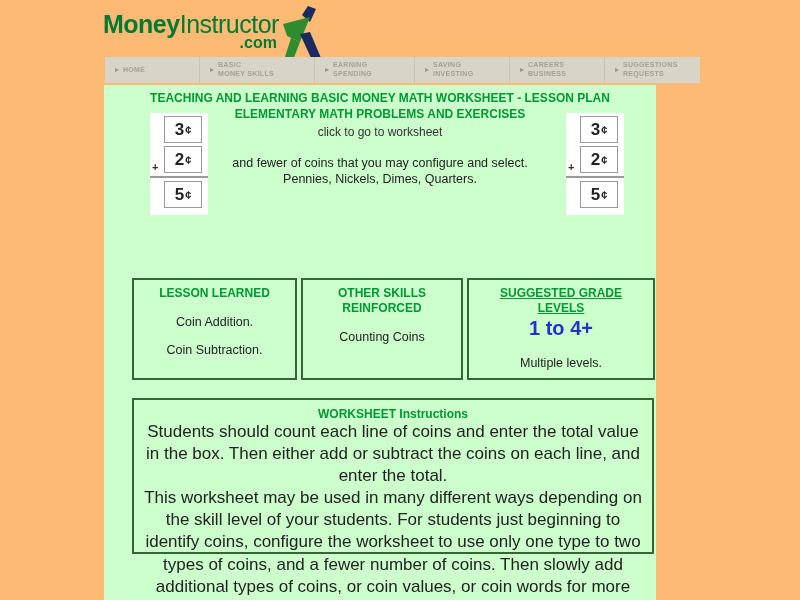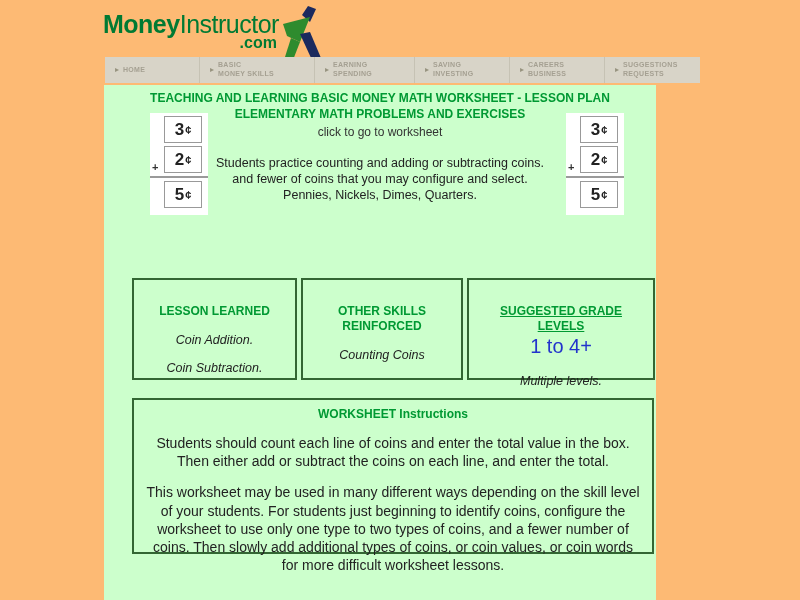--- a/index.html
+++ b/index.html
@@ -41,36 +41,36 @@
 
   
   .link-wrap { text-align:center; margin-top:17px; }
   .worksheet-link { display:inline-block; font-size:23px; font-weight:bold; color:#2222cc;
                     text-decoration:underline; letter-spacing:1px; cursor:pointer; }
   .link-sub { text-align:center; font-size:12px; color:#333; margin-top:3px; }
   .description { margin-top:17px; text-align:center; font-size:12.5px; color:#222; line-height:1.27; }
 
   
   .boxes-row { position:absolute; left:28px; top:193px; display:flex; }
-  .info-box { border:2px solid #336633; height:102px; padding-top:24px; text-align:center; }
+  .info-box { border:2px solid #336633; height:102px; padding-top:6px; text-align:center; }
   .ib-1 { width:165px; margin-right:4px; }
   .ib-2 { width:162px; margin-right:4px; }
   .ib-3 { width:188px; }
   .info-box-header { font-size:12px; font-weight:bold; color:#009933; line-height:1.25;
                      margin:0 auto; max-width:120px; }
-  .info-line { font-size:12.5px; color:#222; margin-top:14px;font-style:italic; }
+  .info-line { font-size:12.5px; color:#222; margin-top:14px; }
   .ib-3 .info-box-header { max-width:130px;text-decoration:underline; }
-  .grade-level { font-size:20px; font-weight:normal; color:#2233cc; margin-top:1px; }
+  .grade-level { font-size:20px; font-weight:bold; color:#2233cc; margin-top:1px; }
   .ib-3 .info-line { margin-top:16px; }
 
   
   .instructions { position:absolute; left:28px; top:313px; width:522px; height:156px;
                   border:2px solid #336633; padding:7px 9px 0 9px; text-align:center; }
   .instructions-header { font-size:12px; font-weight:bold; color:#009933; }
-  .instructions p { font-size:14px; color:#222; line-height:1.3; margin-top:13px; }
+  .instructions p { font-size:17px; color:#222; line-height:1.3; }
 </style>
 </head>
 <body>
 
 <div class="page">
 
   <div class="logo">
     <div class="logo-text">
       <div class="logo-line1"><span class="brand-bold">Money</span><span>Instructor</span></div>
       <div class="logo-line2">.com</div>
@@ -167,21 +167,20 @@
           <div class="cbox">
             <span>5</span>
             <span class="cent">¢</span>
           </div>
         </div>
     </div>
 
     <div class="link-sub">click to go to worksheet</div>
 
     <div class="description">
-      <div>Students practice counting and adding or subtracting coins.</div>
       <div>and fewer of coins that you may configure and select.</div>
       <div>Pennies, Nickels, Dimes, Quarters.</div>
     </div>
 
     <div class="boxes-row">
       <div class="info-box ib-1">
         <div class="info-box-header">LESSON LEARNED</div>
         <div class="info-line">Coin Addition.</div>
         <div class="info-line">Coin Subtraction.</div>
       </div>

